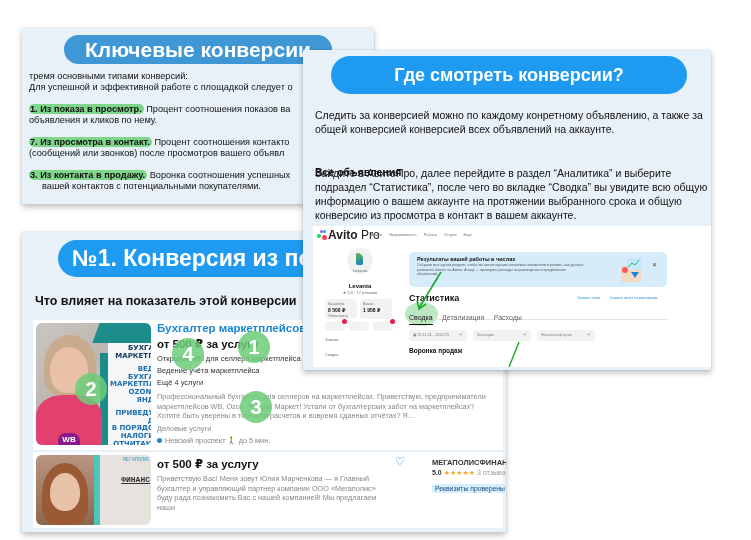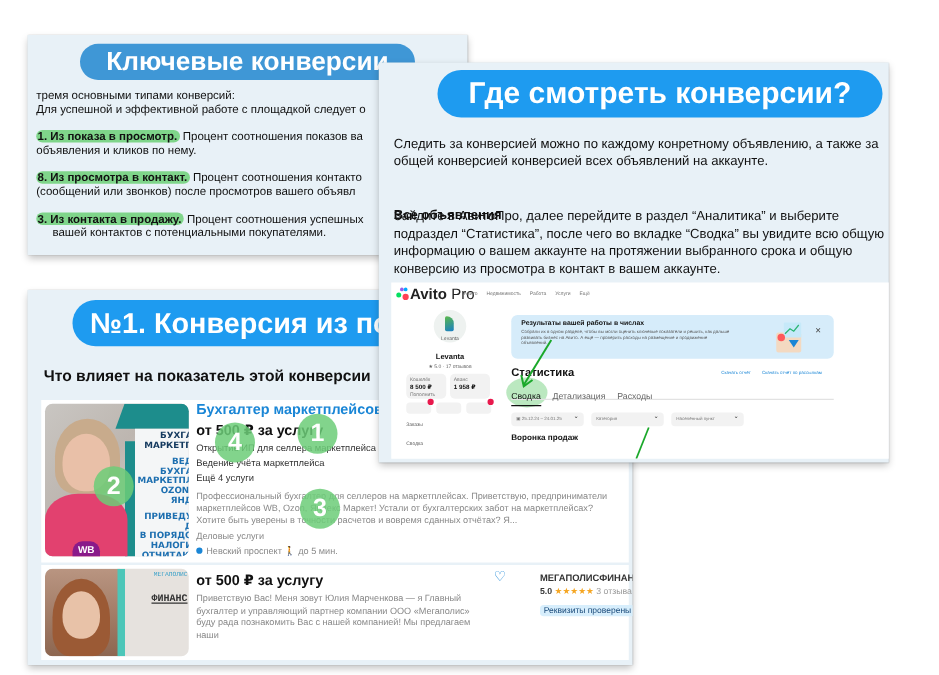--- a/index.html
+++ b/index.html
@@ -49,21 +49,21 @@
   .seller-block { position: absolute; left: 399px; top: 6px; width: 90px; }
   .seller-name { font-size: 7.5px; font-weight: bold; color: #333; white-space: nowrap; }
   .seller-rating { font-size: 7px; color: #333; margin-top: 2px; white-space: nowrap; }
   .seller-rating .stars { color: #f5a623; }
   .seller-rating .cnt { color: #999; }
   .verified-badge { display: inline-block; background: #d7eefc; color: #1a4a7a; font-size: 6.8px; padding: 1px 3px; border-radius: 3px; margin-top: 3px; white-space: nowrap; }
   .heart-icon { position: absolute; left: 362px; top: 3px; color: #1a86d6; font-size: 11px; }
 
   
   #slide2 { left: 303px; top: 50px; width: 408px; height: 320px; background: #e8f1f7; z-index: 5; }
-  #slide2 .pill-title { left: 47px; top: 6px; width: 356px; height: 38px; font-size: 24px; line-height: 38px; background: #1e9bf0; }
+  #slide2 .pill-title { left: 28px; top: 6px; width: 356px; height: 38px; font-size: 18px; line-height: 38px; background: #1e9bf0; }
   #slide2 .intro { position: absolute; left: 12px; top: 58px; font-size: 10.5px; line-height: 14px; width: 400px; }
   #slide2 .sec-h { position: absolute; left: 12px; top: 99px; font-size: 10.5px; font-weight: bold; margin-top: 17px; }
   #slide2 .sec-body { position: absolute; left: 12px; top: 116px; font-size: 10.5px; line-height: 14px; width: 400px; }
 
   
   .avito { position: absolute; left: 10px; top: 176px; width: 412px; height: 141px; background: #fff; overflow: hidden; }
   .avito-logo { position: absolute; left: 4px; top: 2px; font-size: 12px; font-weight: bold; color: #222; white-space: nowrap; }
   .avito-logo .pro { font-weight: normal; }
   .logo-dots { display: inline-block; position: relative; width: 10px; height: 10px; vertical-align: -1px; margin-right: 1px; }
   .logo-dots i { position: absolute; width: 4px; height: 4px; border-radius: 50%; }
@@ -112,24 +112,24 @@
 
   <div class="slide" id="slide1">
     <div class="pill-title">Ключевые конверсии</div>
     <div class="body">
       <p>тремя основными типами конверсий:</p>
       <p>Для успешной и эффективной работе с площадкой следует о</p>
       <div class="gap"></div>
       <p><span class="hl">1.  Из показа в просмотр.</span><span> Процент соотношения показов ва</span></p>
       <p>объявления и кликов по нему.</p>
       <div class="gap"></div>
-      <p><span class="hl">8. Из просмотра в контакт.</span><span> Процент соотношения контакто</span></p>
+      <p><span class="hl">7. Из просмотра в контакт.</span><span> Процент соотношения контакто</span></p>
       <p>(сообщений или звонков) после просмотров вашего объявл</p>
       <div class="gap"></div>
-      <p><span class="hl">3. Из контакта в продажу.</span><span> Процент соотношения успешных</span></p>
+      <p><span class="hl">3. Из контакта в продажу.</span><span> Воронка соотношения успешных</span></p>
       <p class="indent">вашей контактов с потенциальными покупателями.</p>
     </div>
   </div>
 
   <div class="slide" id="slide3">
     <div class="pill-title">№1. Конверсия из пок</div>
     <div class="subtitle">Что влияет на показатель этой конверсии</div>
 
     <div class="ad-card" id="ad1">
       <div class="ad-img">

